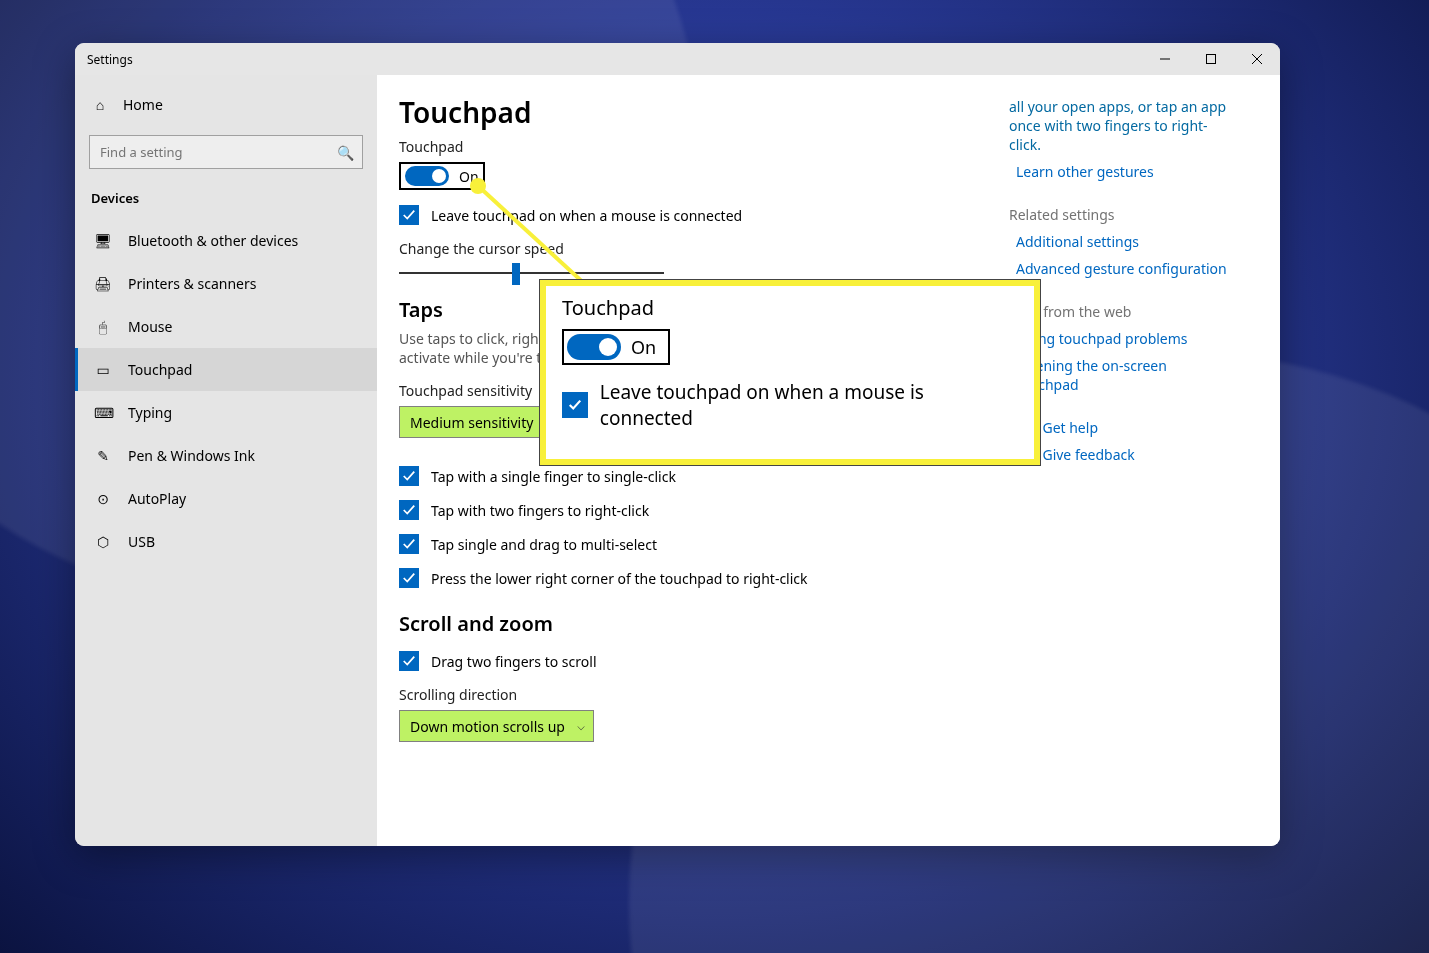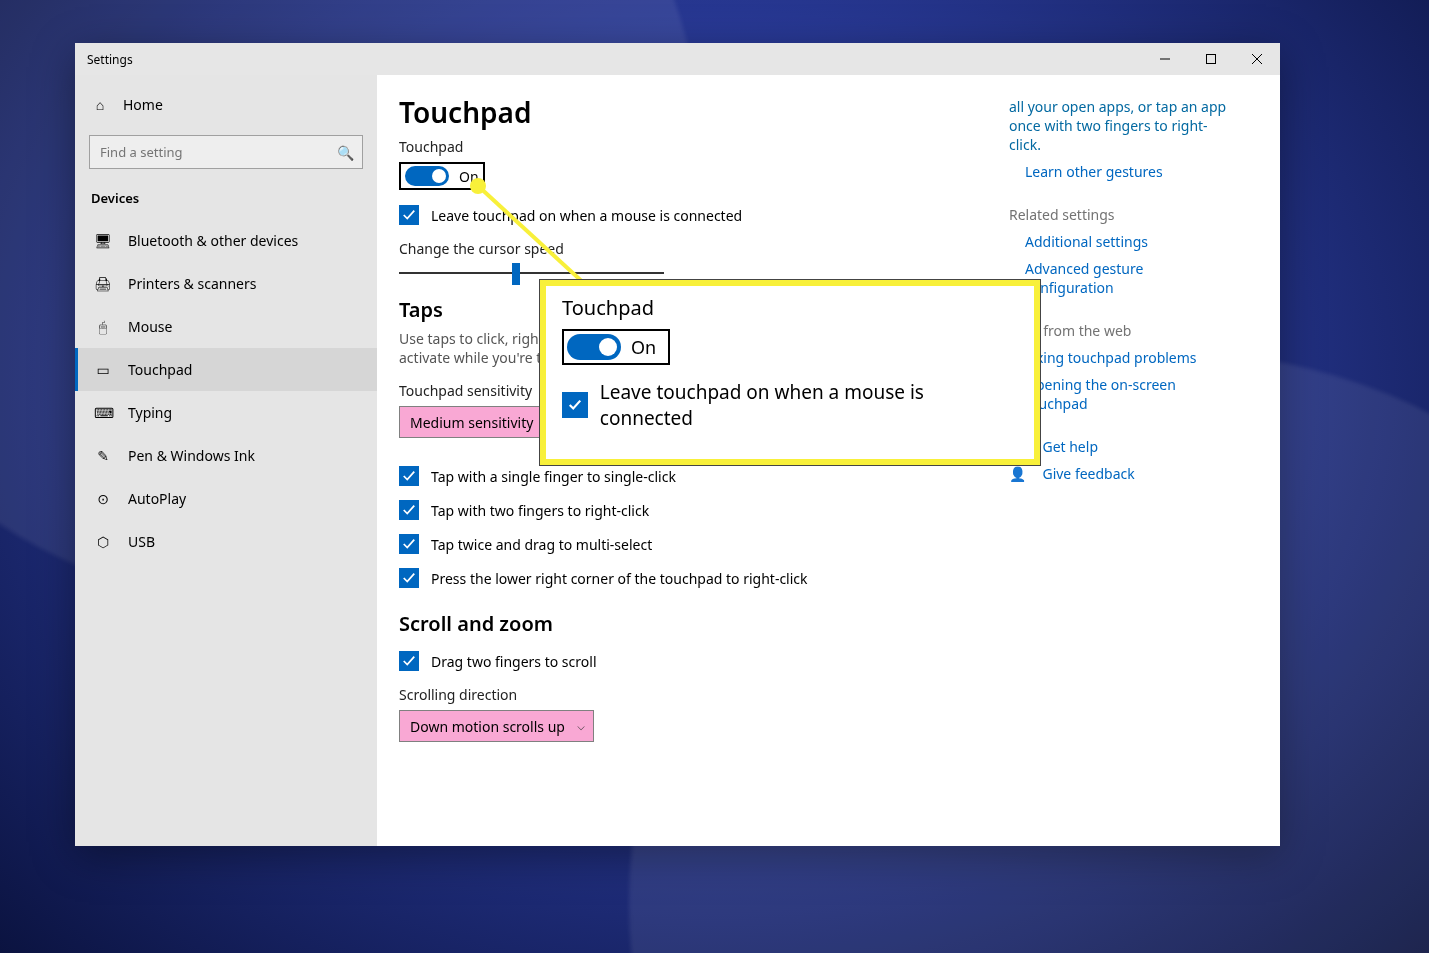--- a/index.html
+++ b/index.html
@@ -23,20 +23,21 @@
 
 .window {
   position: absolute;
   top: 43px; left: 75px;
   width: 1205px; height: 803px;
   background: #ffffff;
   box-shadow: 0 10px 40px rgba(0,0,0,.4);
   display: flex;
   flex-direction: column;
   overflow: hidden;
+  border-radius: 9px;
 }
 
 .titlebar {
   height: 32px;
   display: flex;
   align-items: center;
   padding-left: 12px;
   background: #e5e5e5c0;
 }
 .titlebar .title { font-size: 12px; color: #000; }
@@ -108,30 +109,30 @@
 }
 .check svg{width:14px;height:14px;}
 .check-row span{font-size:14px;}
 
 .slider-track{width:265px;height:2px;background:#333;position:relative;margin:14px 0 6px;}
 .slider-thumb{position:absolute;top:-9px;left:113px;width:8px;height:22px;background:#0067c0;}
 
 .select{
   border:1px solid #808080;height:32px;padding:0 28px 0 10px;
   font-size:14px;display:inline-flex;align-items:center;position:relative;min-width:150px;
-  background:#f9a8d4;
+  background:#bef264;
 }
 .select .chev{position:absolute;right:8px;font-size:10px;color:#333;}
 
 .desc{font-size:14px;color:#555;margin:6px 0 14px;max-width:520px;}
 
 .rightcol{position:absolute;top:22px;left:632px;width:230px;font-size:14px;}
 .rightcol .blk{margin-bottom:24px;}
 .rightcol .hdr{color:#737373;margin-bottom:8px;}
-.rightcol a{color:#0067c0;text-decoration:none;display:block;margin:8px 16px;}
+.rightcol a{color:#0067c0;text-decoration:none;display:block;margin:8px 7px;}
 .rightcol .help-row{display:flex;align-items:center;gap:16px;margin:8px 0;}
 .rightcol .help-row a{margin:0;}
 
 .callout{
   position:absolute;top:280px;left:540px;width:500px;
   background:#fff;border:6px solid #f8f03a;padding:8px 16px 14px;
   box-shadow:0 0 0 1px #444;
   z-index:10;
 }
 .callout .ct{font-size:20px;margin-bottom:8px;}
@@ -274,21 +275,21 @@
             </svg>
           </span>
         <span>Tap with two fingers to right-click</span>
       </div>
       <div class="check-row">
         <span class="check">
             <svg viewBox="0 0 16 16">
               <polyline points="2,8 6,12 14,3" fill="none" stroke="#fff" stroke-width="2"></polyline>
             </svg>
           </span>
-        <span>Tap twice and drag to multi-select</span>
+        <span>Tap single and drag to multi-select</span>
       </div>
       <div class="check-row">
         <span class="check">
             <svg viewBox="0 0 16 16">
               <polyline points="2,8 6,12 14,3" fill="none" stroke="#fff" stroke-width="2"></polyline>
             </svg>
           </span>
         <span>Press the lower right corner of the touchpad to right-click</span>
       </div>
 

